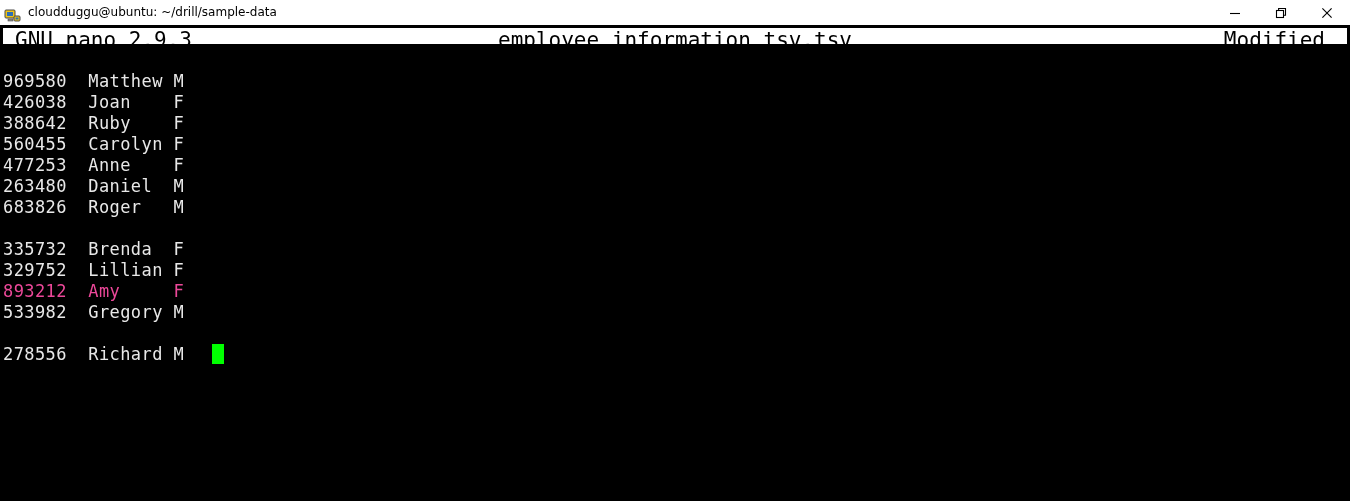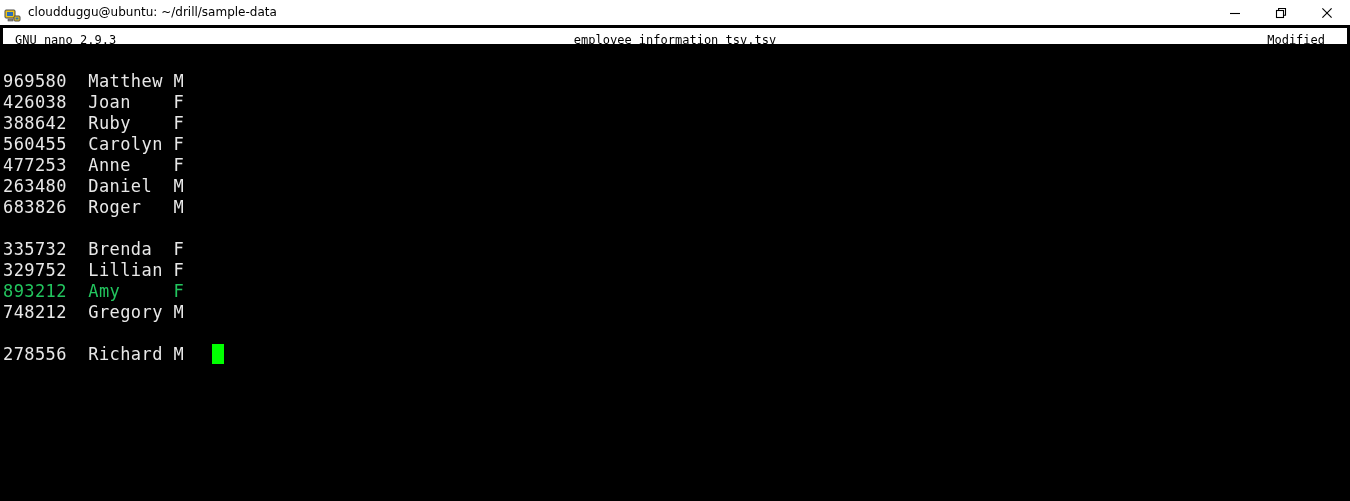--- a/index.html
+++ b/index.html
@@ -68,21 +68,21 @@
   }
   .nano-header-inner {
     position: absolute;
     left: 3px;
     top: 0;
     width: 1344px;
     height: 16px;
     background: #ffffff;
     color: #000000;
     font-family: "DejaVu Sans Mono", monospace;
-    font-size: 12px;
+    font-size: 21px;
     line-height: 24px;
     white-space: pre;
   }
   .nano-version {
     position: absolute;
     left: 12px;
     top: 0;
   }
   .nano-filename {
     position: absolute;
@@ -169,17 +169,17 @@
 <div class="editor" id="editor-area">
     <div class="line" style="top: 19px; color: rgb(232, 232, 232);">969580  Matthew M</div>
     <div class="line" style="top: 40px; color: rgb(232, 232, 232);">426038  Joan    F</div>
     <div class="line" style="top: 61px; color: rgb(232, 232, 232);">388642  Ruby    F</div>
     <div class="line" style="top: 82px; color: rgb(232, 232, 232);">560455  Carolyn F</div>
     <div class="line" style="top: 103px; color: rgb(232, 232, 232);">477253  Anne    F</div>
     <div class="line" style="top: 124px; color: rgb(232, 232, 232);">263480  Daniel  M</div>
     <div class="line" style="top: 145px; color: rgb(232, 232, 232);">683826  Roger   M</div>
     <div class="line" style="top: 187px; color: rgb(232, 232, 232);">335732  Brenda  F</div>
     <div class="line" style="top: 208px; color: rgb(232, 232, 232); text-align: center;">329752  Lillian F</div>
-    <div class="line" style="top: 229px; color: #22c55e;">893212  Amy     F</div>
-    <div class="line" style="top: 250px; color: rgb(232, 232, 232);">748212  Gregory M</div>
+    <div class="line" style="top: 229px; color: #ec4899;">893212  Amy     F</div>
+    <div class="line" style="top: 250px; color: rgb(232, 232, 232);">533982  Gregory M</div>
     <div class="line" style="top: 292px; color: rgb(232, 232, 232);">278556  Richard M</div>
     <div class="cursor" style="background: rgb(0, 255, 0); left: 212.1px; top: 292px;"></div>
   </div>
 
 </body></html>

